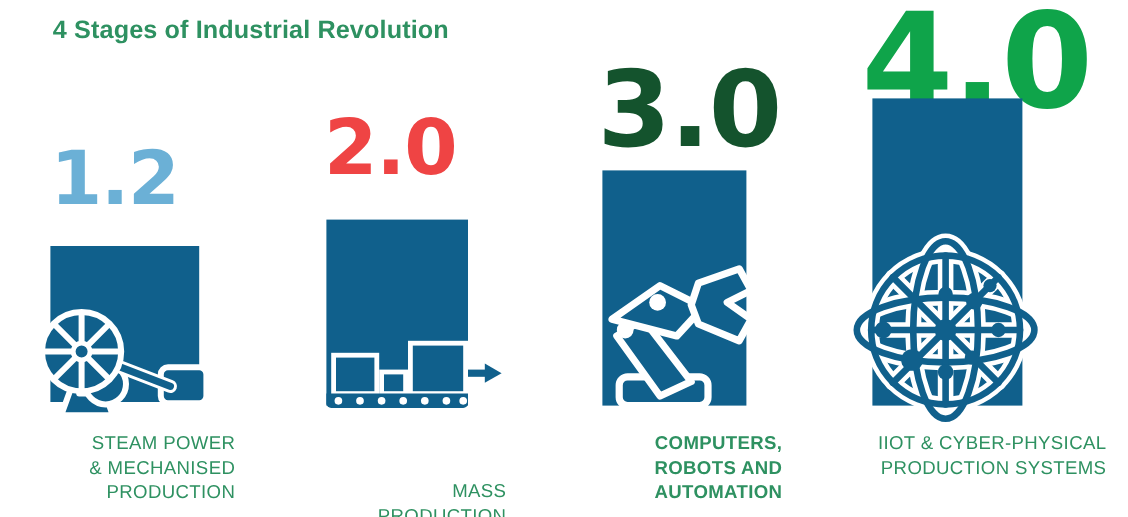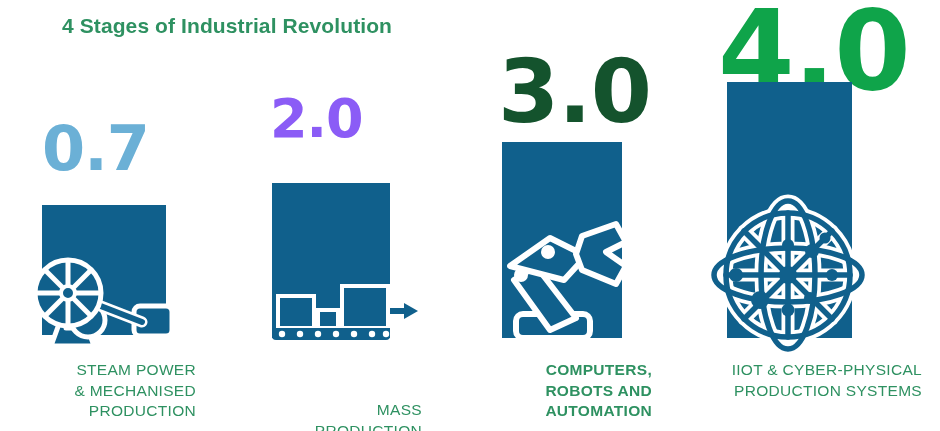--- a/index.html
+++ b/index.html
@@ -21,21 +21,20 @@
   }
   .title {
     position: absolute;
     left: 44px;
     top: 14px;
     font-size: 21px;
     font-weight: 600;
     color: #2e9161;
     letter-spacing: 0.1px;
     white-space: nowrap;
-    margin-left: 18px;
   }
   .stage {
     position: absolute;
     bottom: 0;
     top: 0;
   }
   .numeral {
     position: absolute;
     font-weight: 700;
     line-height: 1;
@@ -66,21 +65,21 @@
   }
 </style>
 </head>
 <body>
 
 <div id="infographic">
 
   <div class="title">4 Stages of Industrial Revolution</div>
 
   <div class="stage">
-    <div class="numeral" style="left:42px; top:118px; font-size:62px; color:#6bb0d6;">0.7</div>
+    <div class="numeral" style="left:42px; top:118px; font-size:62px; color:#6bb0d6;">1.2</div>
 
     <div class="bar" style="left:42px; top:205px; width:124px; height:130px;"></div>
 
     <div class="icon-wrap" style="left:18px; top:258px;">
       <svg width="156" height="90" viewBox="0 0 156 90">
         <g fill="#10608c" stroke="#ffffff" stroke-width="5" stroke-linejoin="round" stroke-linecap="round">
 
           <path d="M33 88 L41 66 L68 66 L76 88 Z"></path>
           <rect x="48" y="44" width="13" height="26"></rect>
 
@@ -108,21 +107,21 @@
         </g>
       </svg>
     </div>
 
     <div class="caption" style="left:12px; top:360px; width:184px;">STEAM POWER
 &amp; MECHANISED
 PRODUCTION</div>
   </div>
 
   <div class="stage">
-    <div class="numeral" style="left:270px; top:92px; font-size:54px; color:#8b5cf6;">2.0</div>
+    <div class="numeral" style="left:270px; top:92px; font-size:64px; color:#ef4444;">2.0</div>
 
     <div class="bar" style="left:272px; top:183px; width:118px; height:155px;"></div>
 
     <div class="icon-wrap" style="left:268px; top:278px;">
       <svg width="150" height="62" viewBox="0 0 150 62">
 
         <g fill="#10608c" stroke="#ffffff" stroke-width="4">
           <rect x="10" y="18" width="36" height="32"></rect>
           <rect x="50" y="32" width="20" height="18"></rect>
           <rect x="74" y="8" width="46" height="42"></rect>

